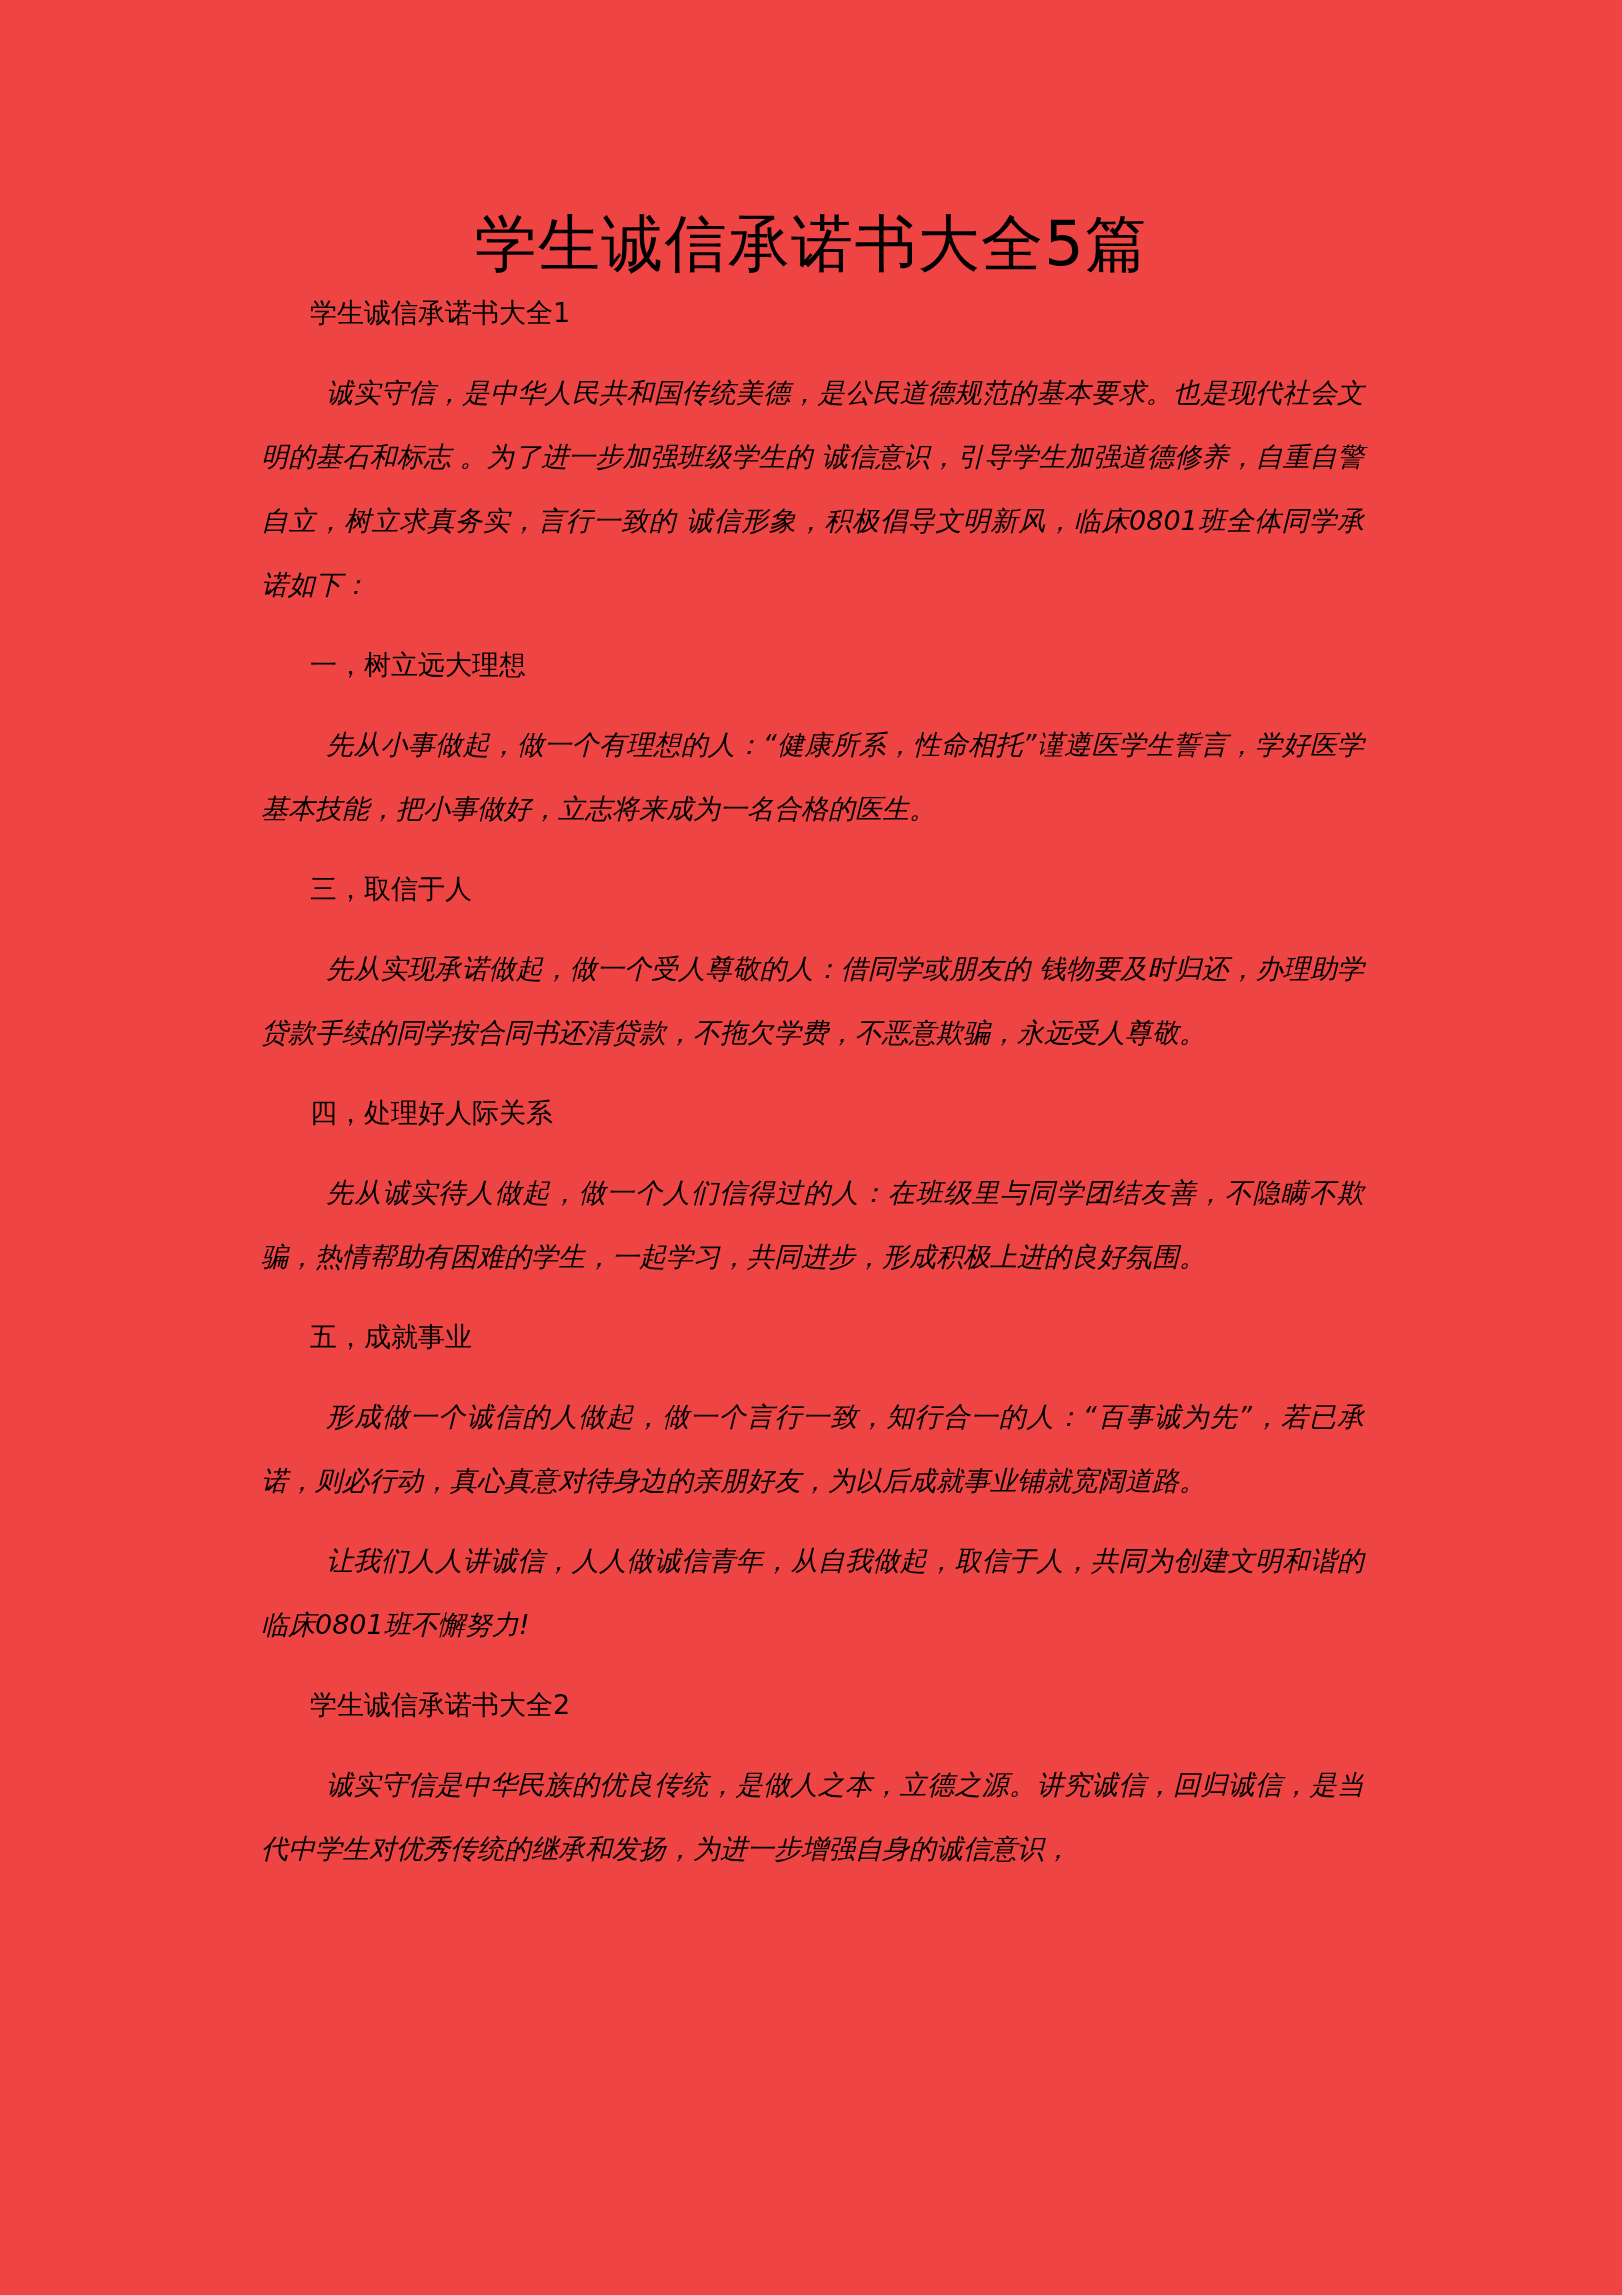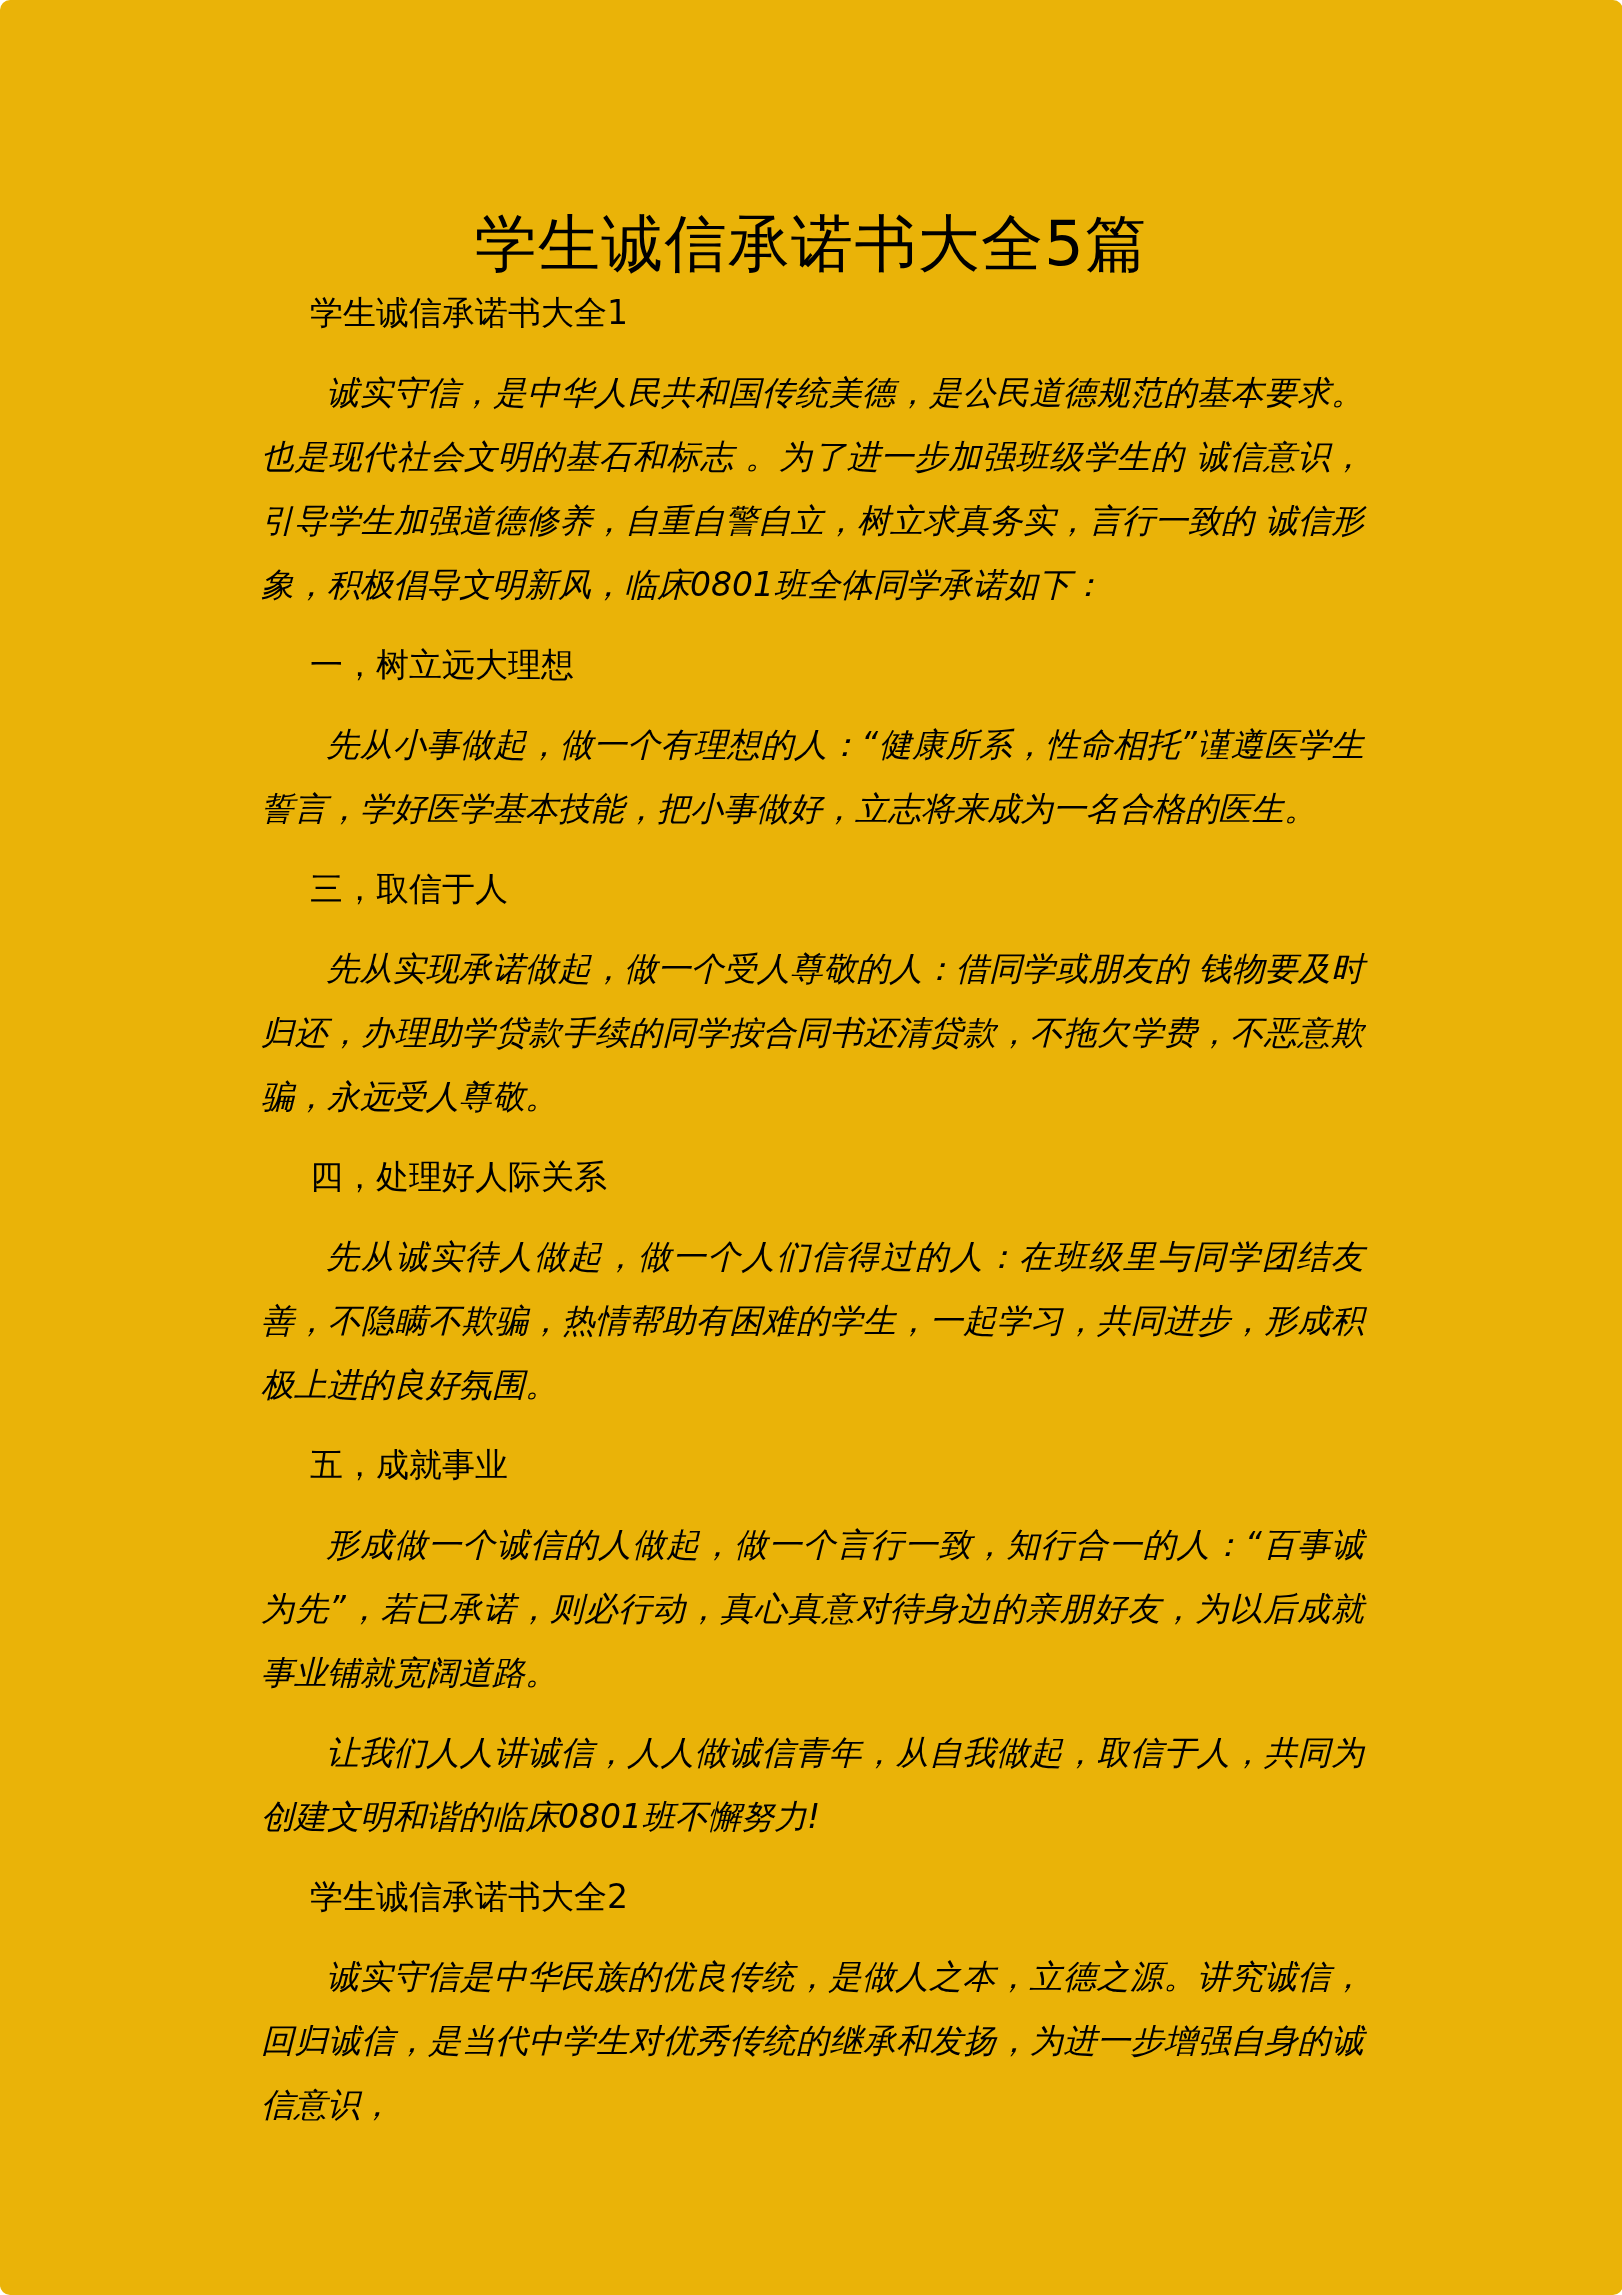--- a/index.html
+++ b/index.html
@@ -13,41 +13,40 @@
     position: relative;
     overflow: hidden;
     font-family: "DejaVu Serif", "Liberation Serif", serif;
     color: #000000;
   }
   .page {
     position: absolute;
     left: 0; top: 0;
     width: 1623px;
     height: 2295px;
-    background: #eab308;
-    border-radius: 10px;
+    background: #ef4444;
   }
   .title {
     position: absolute;
     left: 0;
     top: 204px;
     width: 1623px;
     text-align: center;
     font-size: 62px;
     line-height: 79px;
     letter-spacing: 1.3px;
     font-family: "DejaVu Sans", "Liberation Sans", sans-serif;
     font-weight: normal;
   }
   .body {
     position: absolute;
     left: 245px;
     top: 281px;
     width: 1135px;
-    font-size: 33px;
+    font-size: 27px;
     line-height: 64px;
     font-family: "DejaVu Sans", "Liberation Sans", sans-serif;
     text-align: justify;
     text-justify: inter-character;
   }
   .p {
     margin: 16px;
     text-indent: 65px;
     word-break: break-all;
     font-style: italic;

